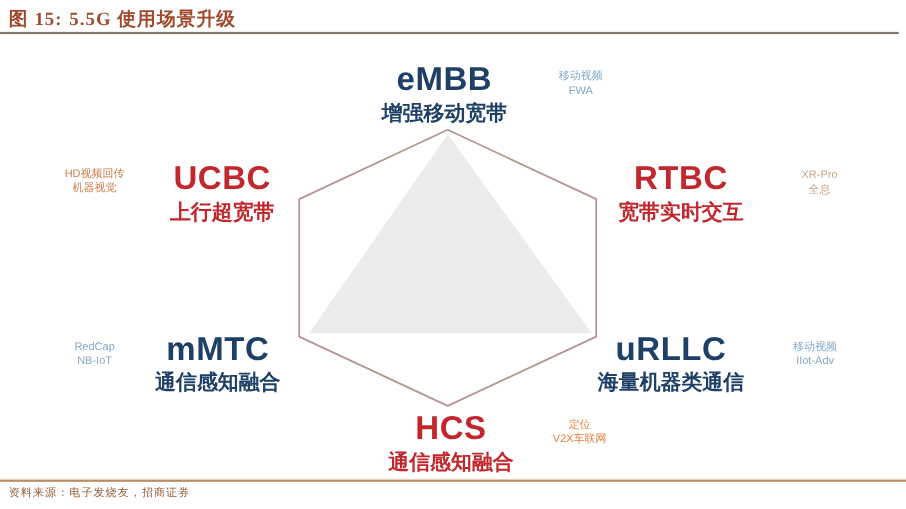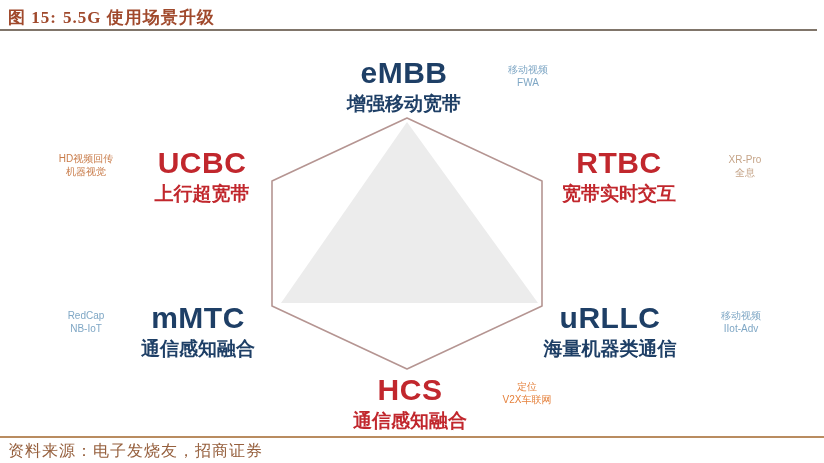--- a/index.html
+++ b/index.html
@@ -50,21 +50,21 @@
 
   
   .footer{
     position:absolute;left:0;top:436px;width:824px;height:27px;
     border-top:2px solid var(--rule-bottom,#b98c60);
     box-sizing:border-box;
   }
   .footer .src{
     position:absolute;left:8px;top:3px;
     font-family:"Liberation Serif","DejaVu Serif",serif;
-    font-size:16px;color:var(--footer-text,#96603e);
+    font-size:10px;color:var(--footer-text,#96603e);
     letter-spacing:1px;white-space:nowrap;
   }
 </style>
 </head>
 <body style="--title: #a0492c; --rule-top: #80756a; --rule-bottom: #b98c60; --footer-text: #96603e; --node-blue: #1e3f66; --node-red: #c1272d; --ann-steel-blue: #7fa7c5; --ann-orange-brown: #c97c4a; --ann-tan: #c5a488; --ann-orange: #e5813c; --hexagon-stroke: #b59592; --triangle-fill: #ececec;">
 
 <div class="page">
 
   <div class="header">
     <div class="title">

